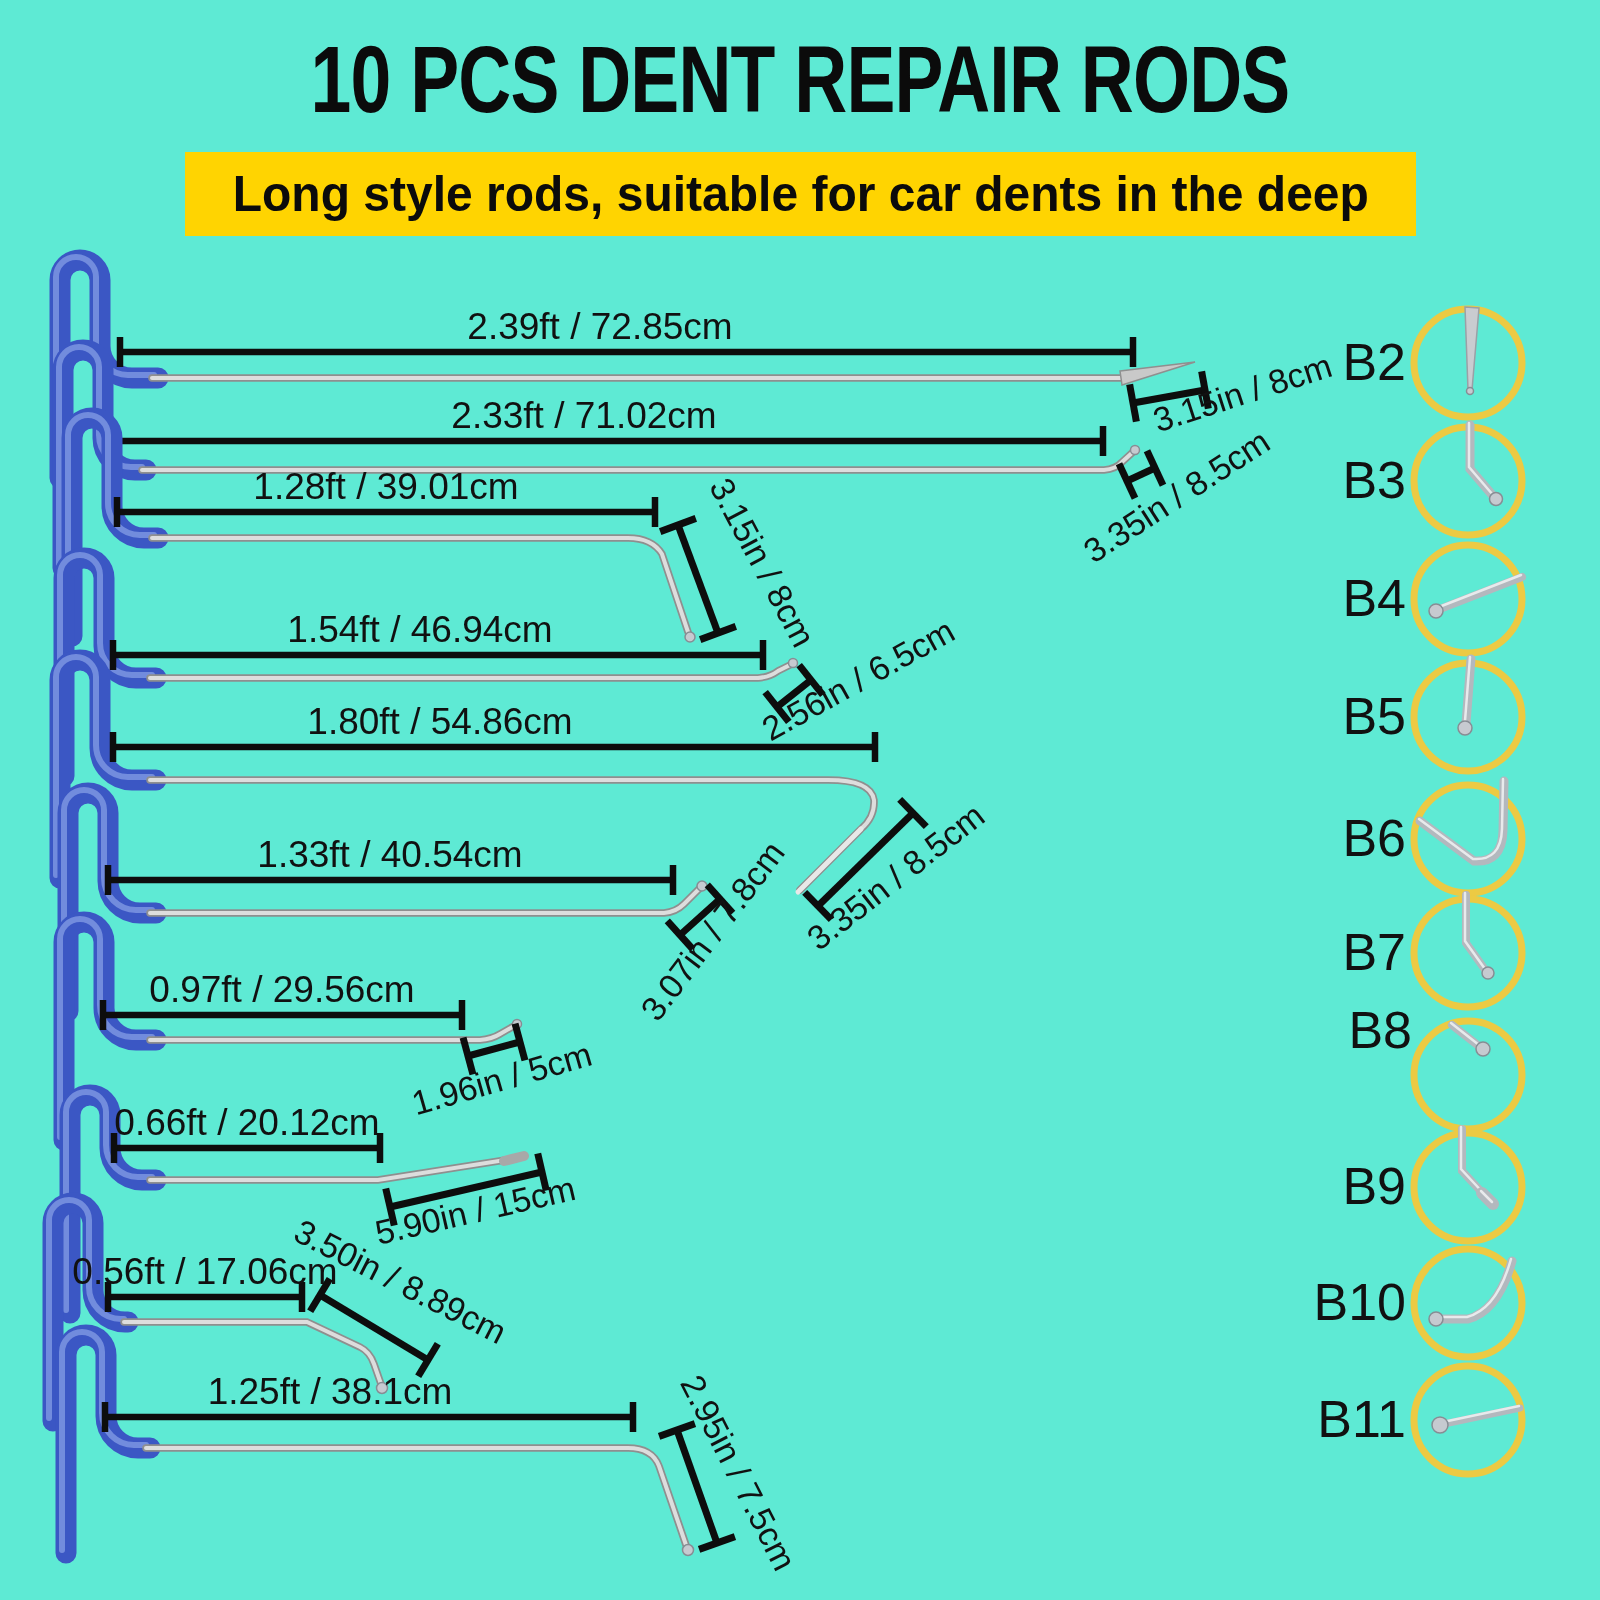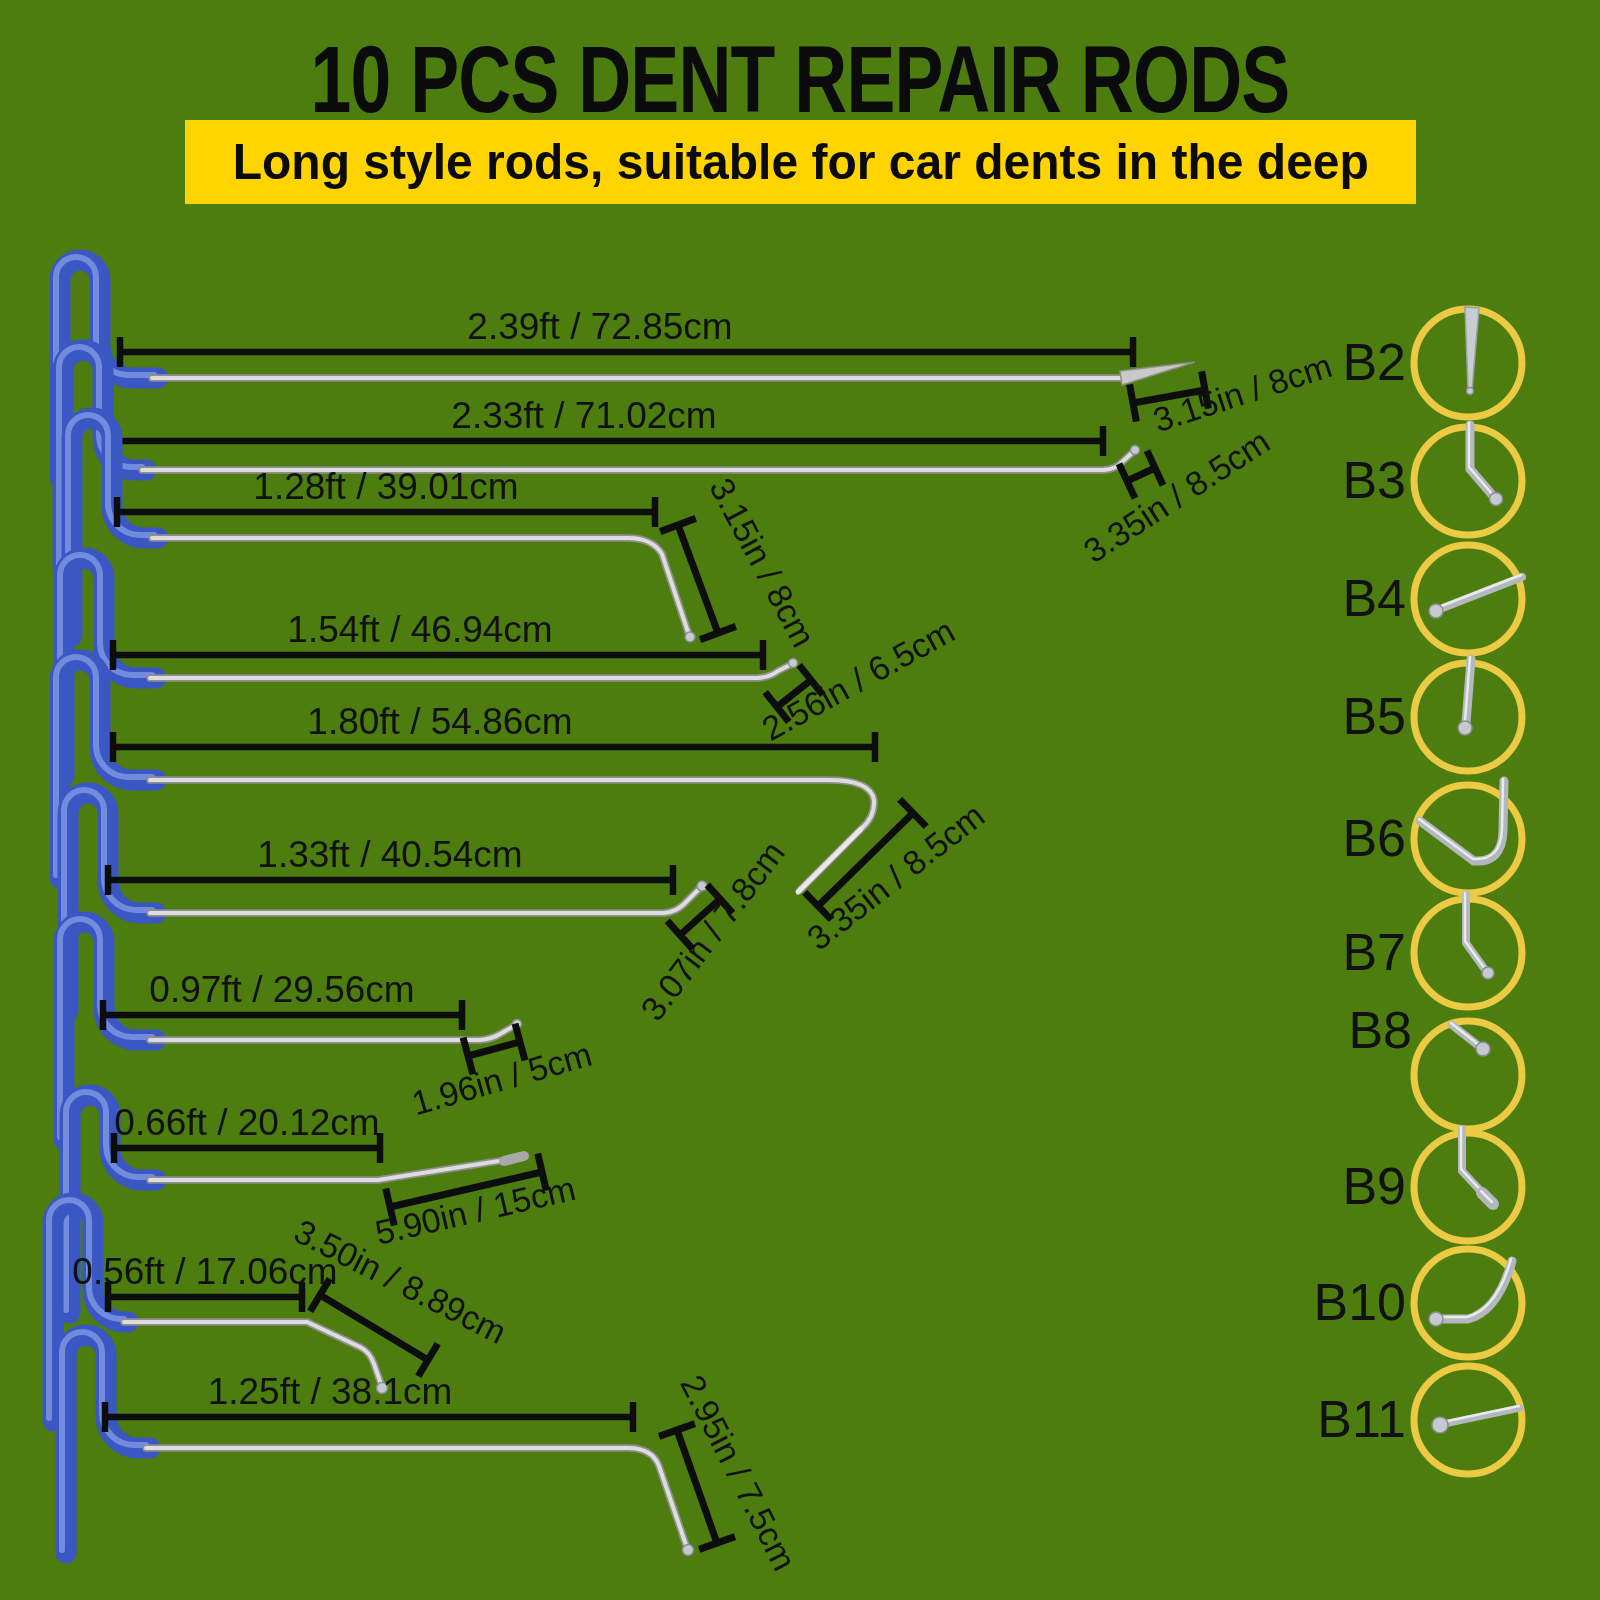--- a/index.html
+++ b/index.html
@@ -1,21 +1,21 @@
 <!DOCTYPE html>
 <html><head>
 <meta charset="utf-8">
 <style>
   html,body{margin:0;padding:0;background:#fff;}
-  .page{position:relative;width:1600px;height:1600px;background:#4d7c0f;overflow:hidden;
+  .page{position:relative;width:1600px;height:1600px;background:#5eead4;overflow:hidden;
         font-family:"Liberation Sans",sans-serif;}
   .title{position:absolute;top:26px;left:0;width:1600px;text-align:center;
          font-size:94px;font-weight:700;color:#0b0b0b;letter-spacing:-1px;
          transform:scaleX(0.78);transform-origin:50% 50%;white-space:nowrap;}
-  .banner{position:absolute;left:185px;top:120px;width:1231px;height:84px;
+  .banner{position:absolute;left:185px;top:152px;width:1231px;height:84px;
           display:flex;align-items:center;justify-content:center;}
   .banner span{font-size:50px;font-weight:700;color:#0b0b0b;white-space:nowrap;
                transform:scaleX(0.96);transform-origin:50% 50%;}
   svg{position:absolute;left:0;top:0;}
   text{font-family:"Liberation Sans",sans-serif;fill:#111;}
   .mlab{font-size:37px;}
   .tlab{font-size:34px;}
   .blab{font-size:52px;}
 </style>
 </head>

